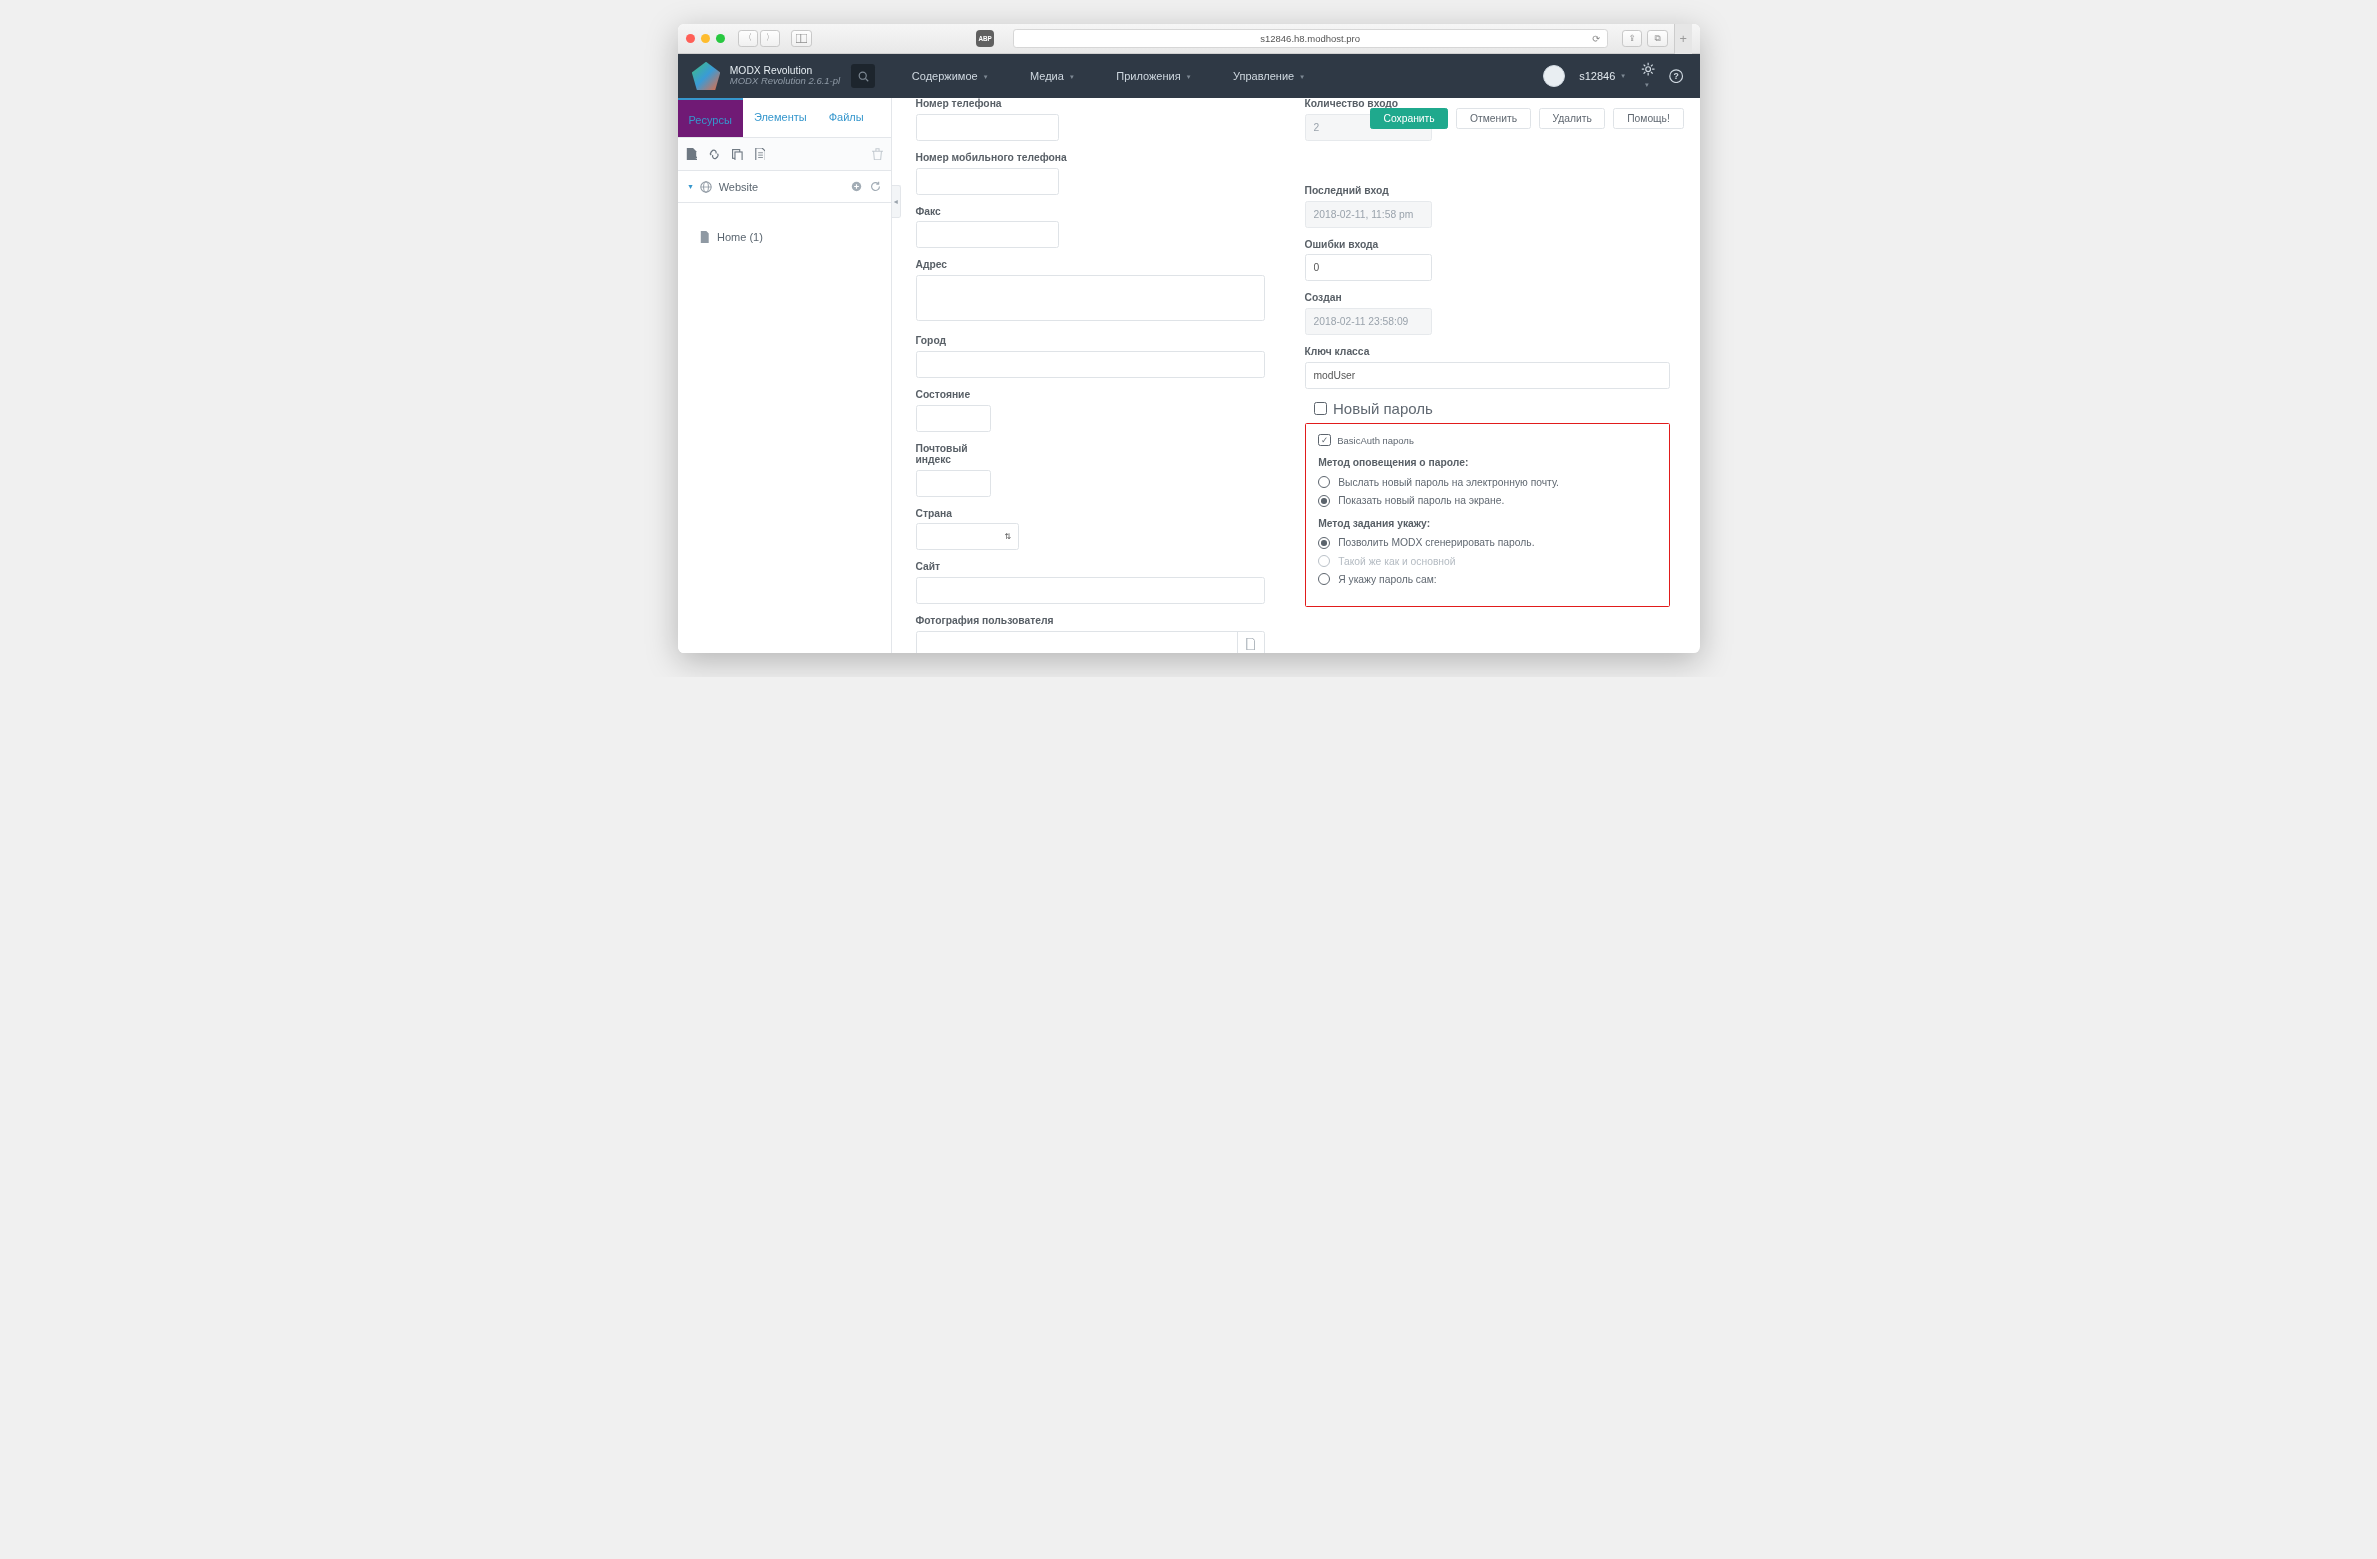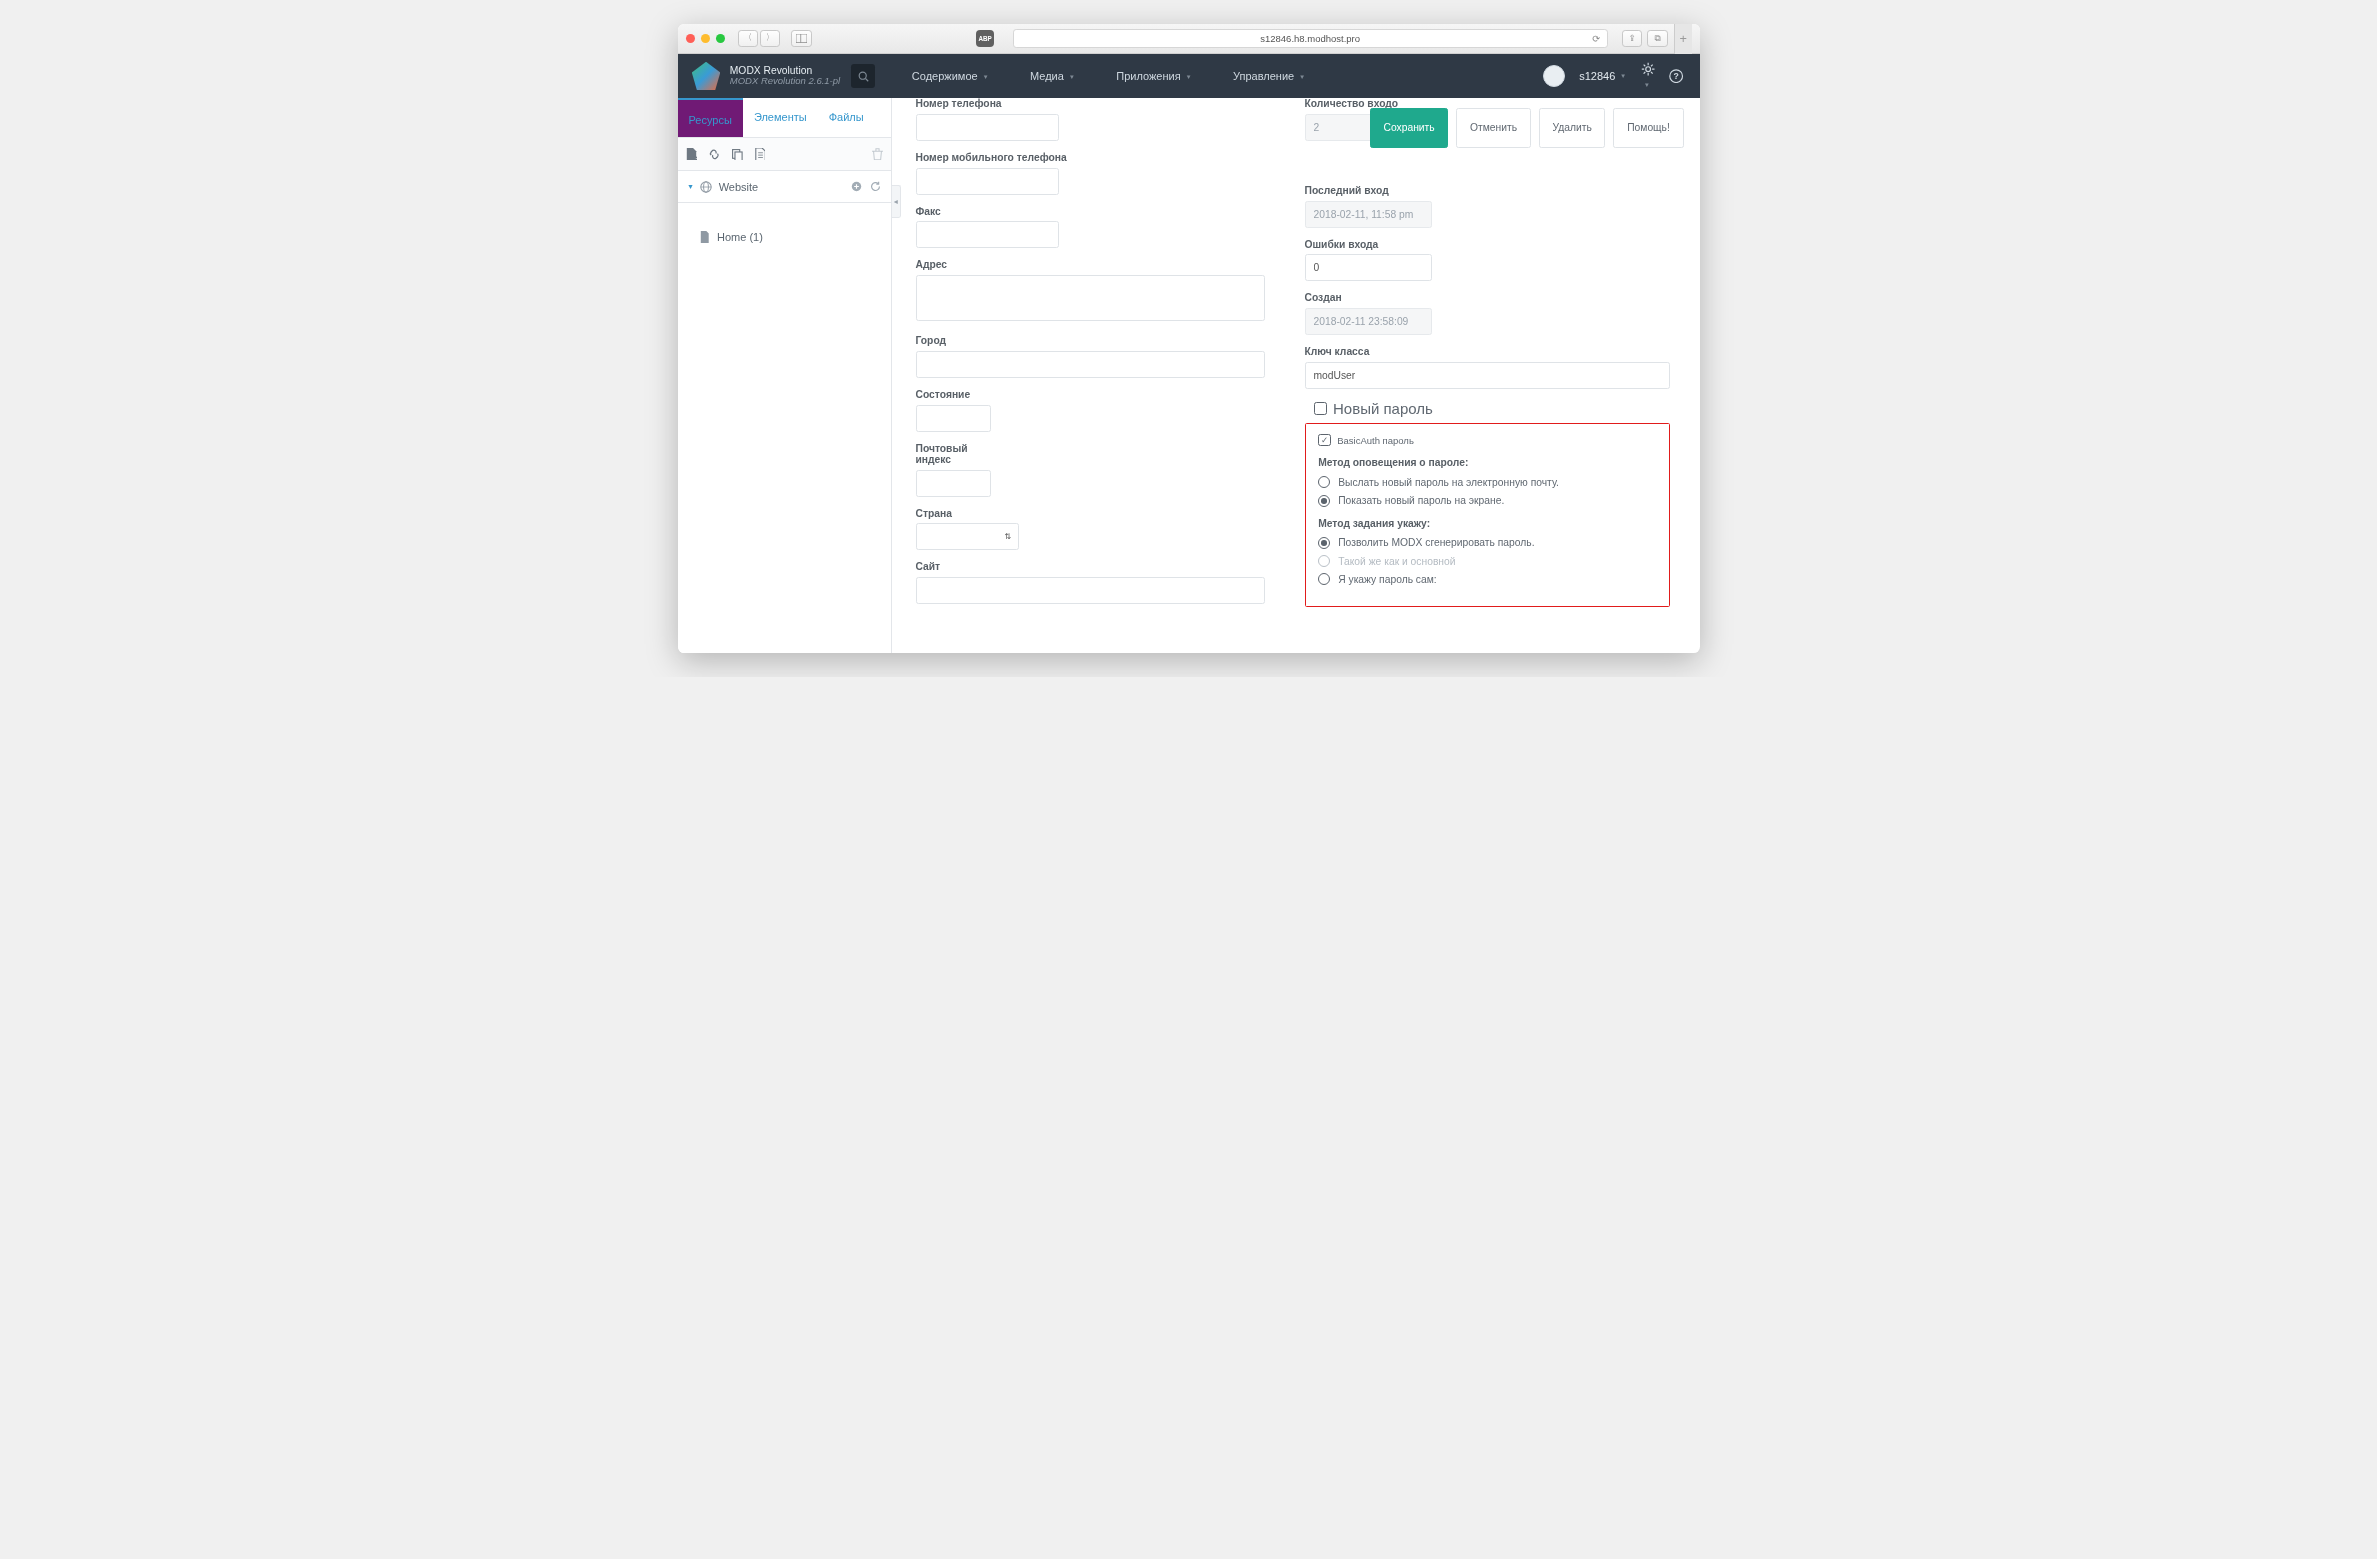--- a/index.html
+++ b/index.html
@@ -71,21 +71,21 @@
 .redbox{border:1.6px solid #e11b1b;border-radius:1.6px;padding:9.5px 12.7px 14.3px;margin-top:4.8px;}
 .sect{font-size:10.3px;font-weight:bold;color:#585f66;margin:11px 0 8px;}
 .radio{display:flex;align-items:center;gap:8px;color:#606871;font-size:10.3px;margin-bottom:6.3px;}
 .radio.dis{color:#b4bbc2;}
 .rdot{width:12px;height:12px;border:1.6px solid #5c646d;border-radius:50%;display:flex;align-items:center;justify-content:center;}
 .radio.dis .rdot{border-color:#b9c0c7;}
 .rdot .inner{width:5.5px;height:5.5px;border-radius:50%;background:#5c646d;}
 
 
 .actions{position:absolute;top:9.5px;right:16px;display:flex;gap:8px;z-index:10;}
-.btn{height:40px;padding:0 12.7px;border:0.8px solid #dfe3e7;border-radius:2.4px;background:#fff;font-size:10.3px;color:#606871;display:flex;align-items:center;cursor:pointer;}
+.btn{height:21px;padding:0 12.7px;border:0.8px solid #dfe3e7;border-radius:2.4px;background:#fff;font-size:10.3px;color:#606871;display:flex;align-items:center;cursor:pointer;}
 .btn.primary{background:#1fa98d;border-color:#1fa98d;color:#fff;}
 
 
 svg{display:block;}
 </style>
 </head>
 <body>
 
 <div class="window">
 
@@ -271,20 +271,28 @@
           <div class="fld long"><label>Город</label><input type="text" style=""></div>
           <div class="fld" style="max-width:75px;"><label>Состояние</label><input type="text" style="max-width: 75px;"></div>
           <div class="fld" style="max-width:75px;"><label>Почтовый индекс</label><input type="text" style="max-width: 75px;"></div>
           <div class="fld select">
               <label>Страна</label>
               <div class="selectbox">
                 <span class="chev">⇅</span>
               </div>
             </div>
           <div class="fld long"><label>Сайт</label><input type="text" style=""></div>
+          <div class="fld long">
+              <label>Фотография пользователя</label>
+              <div class="file"><input type="text" style=""><div class="fbtn">
+                  <svg width="9.5" height="12" viewBox="0 0 12 15">
+                    <path d="M1 0h7l3 3v12H1z" fill="none" stroke="#9aa3ac" stroke-width="1.2"></path>
+                  </svg>
+                </div></div>
+            </div>
 
         </div>
 
         <div class="col right">
           <div class="fld dis" style="max-width:127px;"><label>Количество входо</label><input type="text" style="max-width: 127px;" readonly="" value="2"></div>
           <div class="fld dis" style="max-width:127px;margin-top:44px;"><label>Последний вход</label><input type="text" style="max-width: 127px;" readonly="" value="2018-02-11, 11:58 pm"></div>
           <div class="fld" style="max-width:127px;"><label>Ошибки входа</label><input type="text" style="max-width: 127px;" value="0"></div>
           <div class="fld dis" style="max-width:127px;"><label>Создан</label><input type="text" style="max-width: 127px;" readonly="" value="2018-02-11 23:58:09"></div>
           <div class="fld long"><label>Ключ класса</label><input type="text" value="modUser" style=""></div>
 

